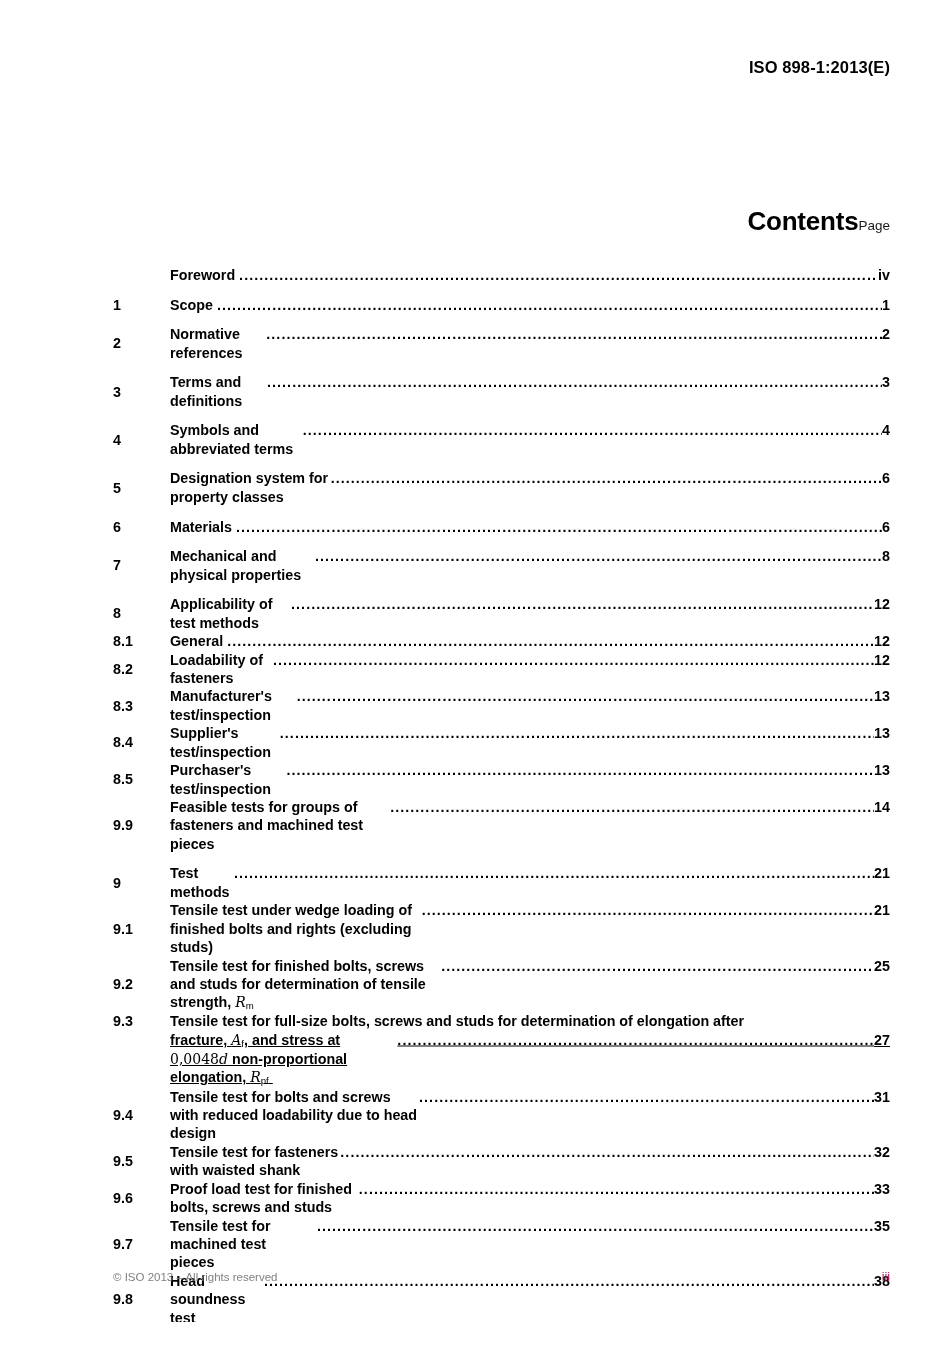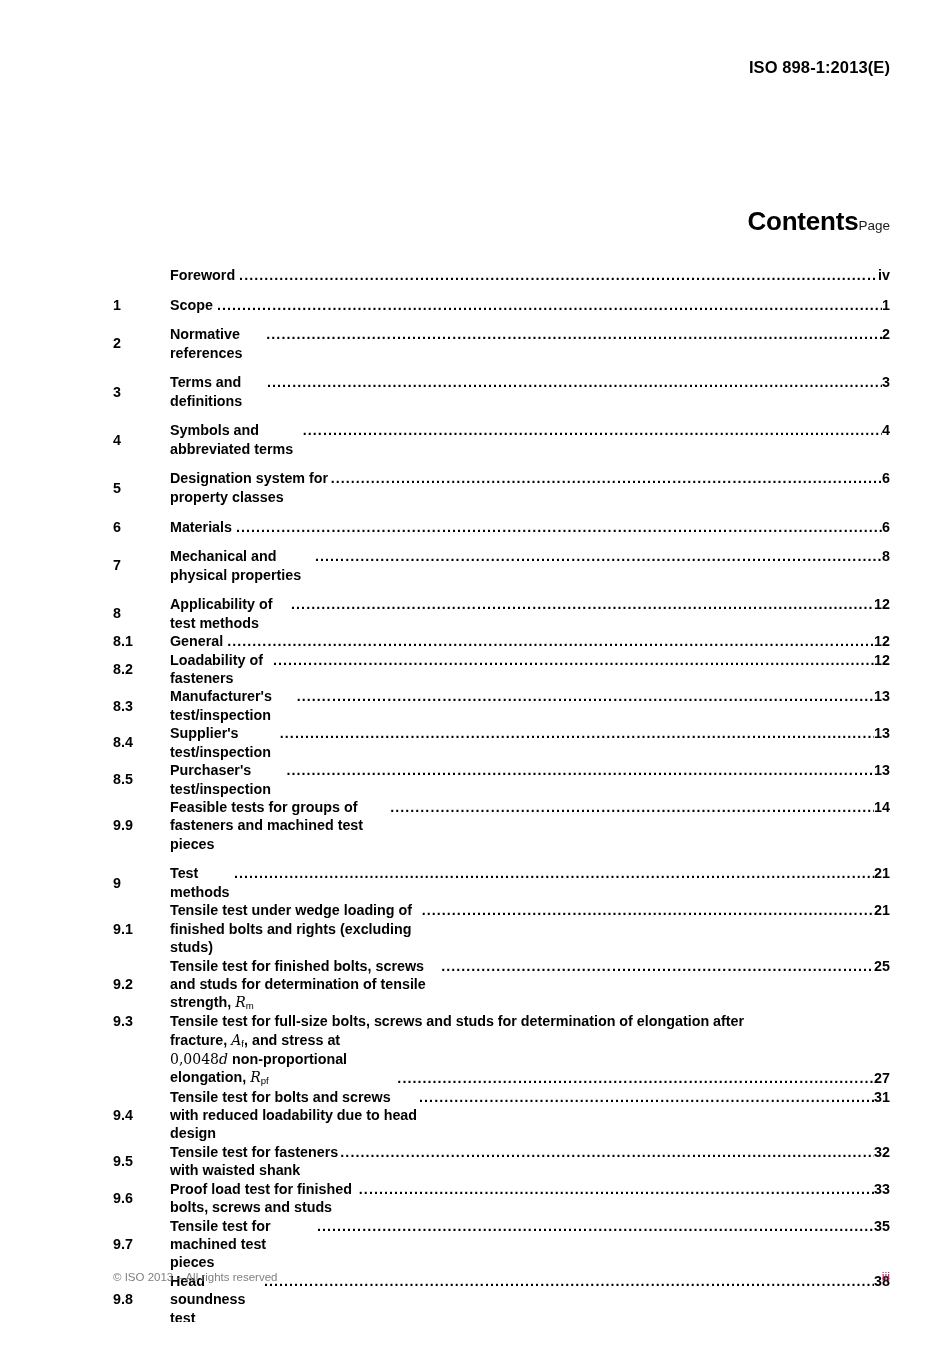--- a/index.html
+++ b/index.html
@@ -105,21 +105,21 @@
   .toc-pg {
     flex: 0 0 auto;
     text-align: right;
     padding-left: 0.5px;
   }
 
   
   .toc-row.multiline { align-items: flex-start; white-space: normal; }
   .toc-row.multiline .toc-text-wrap { display: block; overflow: visible; }
   .toc-row.multiline .line1 { display: block; }
-  .toc-row.multiline .line2 { display: flex; align-items: flex-end; }
+  .toc-row.multiline .line2 { display: flex; align-items: flex-start; text-decoration: underline; }
   .toc-row.multiline .line2 .txt { flex: 0 1 auto; }
 
   
   .var {
     font-family: "DejaVu Serif", "Liberation Serif", serif;
     font-style: italic;
     font-weight: normal;
     font-size: 14px;
   }
   .var sub {

